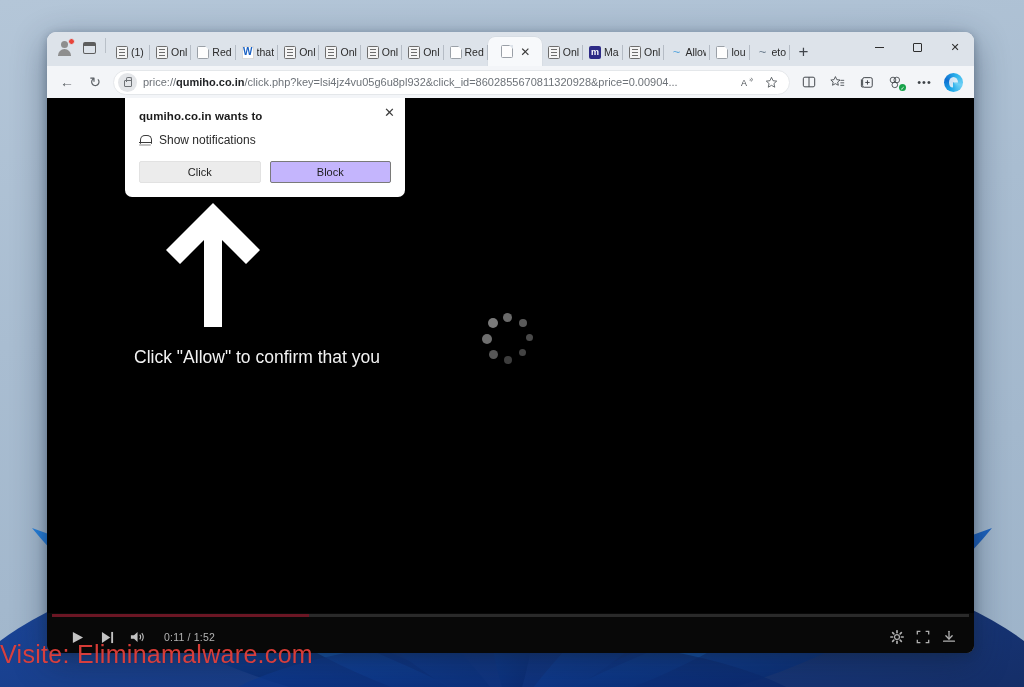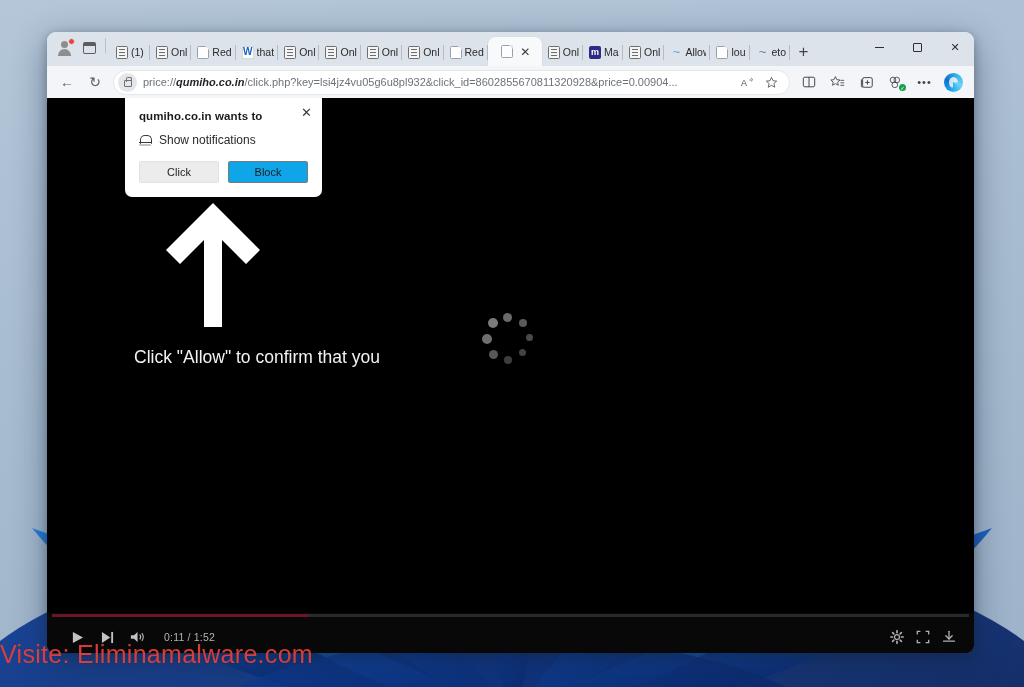--- a/index.html
+++ b/index.html
@@ -162,21 +162,21 @@
   .lockglyph { width:8px; height:7px; border:1.3px solid #6e7276; border-radius:1px; position:relative; margin-top:2px;}
   .lockglyph::before {
     content:""; position:absolute; left:1.5px; top:-4px; width:4px; height:4px;
     border:1.3px solid #6e7276; border-bottom:none; border-radius:2px 2px 0 0;
   }
   .urltext {
     font-size:11px; color:#6d7278; margin-left:6px;
     white-space:nowrap; overflow:hidden; text-overflow:clip;
     flex:1; min-width:0;
   }
-  .urltext b { color:#1f2124; font-weight:700;font-style:italic; }
+  .urltext b { color:#1f2124; font-weight:700; }
   .obicon { width:24px; height:24px; display:flex; align-items:center; justify-content:center; color:#4a4f54; font-size:12px; flex:0 0 24px;}
   .toolicon {
     width:29px; height:26px; display:flex; align-items:center; justify-content:center;
     color:#3d4247; font-size:13px; position:relative; flex:0 0 29px;
   }
   .copilot {
     width:19px; height:19px; border-radius:50%;
     background: conic-gradient(from 200deg, #1aa7e8, #0e6fd1, #2bb3ec, #6fd0f5, #1aa7e8);
     position:relative;
   }
@@ -194,21 +194,21 @@
   }
 
   
   .viewport {
     flex:1; background:#000; position:relative; overflow:hidden;
   }
 
   
   .permbubble {
     position:absolute; left:78px; top:0px;
-    width:197px; height:99px;
+    width:280px; height:99px;
     background:#fff;
     border-radius:0 0 7px 7px;
     box-shadow: 0 4px 14px rgba(0,0,0,.30);
     padding:12px 14px 0 14px;
   }
   .perm-title { font-size:11.5px; font-weight:700; color:#1b1b1b; letter-spacing:.1px;}
   .perm-close {
     position:absolute; right:10px; top:8px;
     font-size:13px; color:#3c3c3c; line-height:1;
   }
@@ -225,21 +225,21 @@
     background:#3a3a3a;
     box-shadow: 0 2.5px 0 -0.2px #3a3a3a;
   }
   .perm-sub { font-size:12px; color:#2a2a2a; }
   .perm-btns { display:flex; gap:9px; margin-top:14px; }
   .pbtn {
     flex:1; height:22px; display:flex; align-items:center; justify-content:center;
     font-size:11px; color:#1d1d1d;
     background:#ececec; border:1px solid #e2e2e2; border-radius:2px;
   }
-  .pbtn.primary { background:#0ea5e9; border:1.4px solid #7a7a7a; }
+  .pbtn.primary { background:#c4b5fd; border:1.4px solid #7a7a7a; }
 
   
   .bigarrow {
     position:absolute; left:117px; top:103px;
     width:98px; height:128px;
   }
   
   .scamtext {
     position:absolute; left:0; top:248px; width:420px;
     text-align:center;

